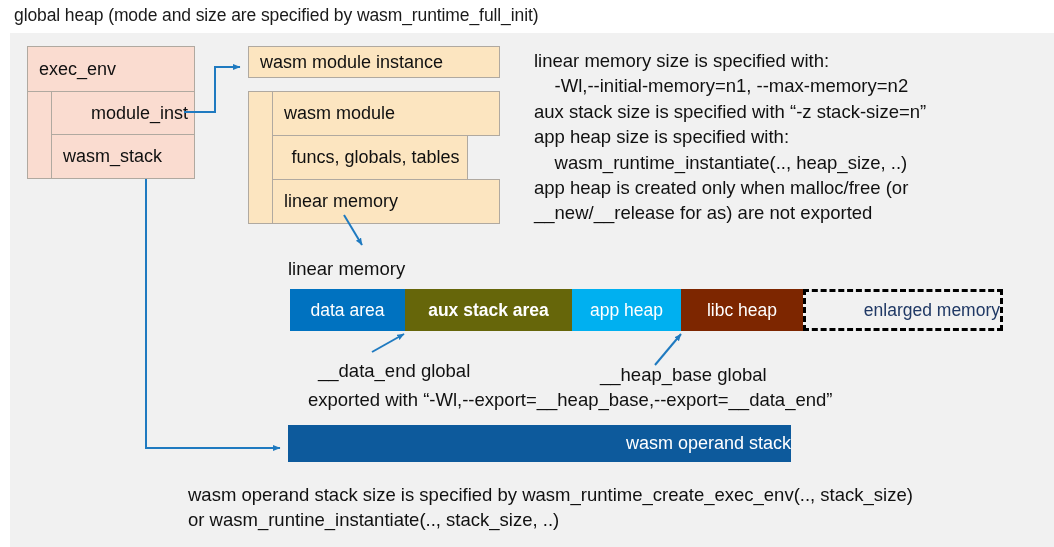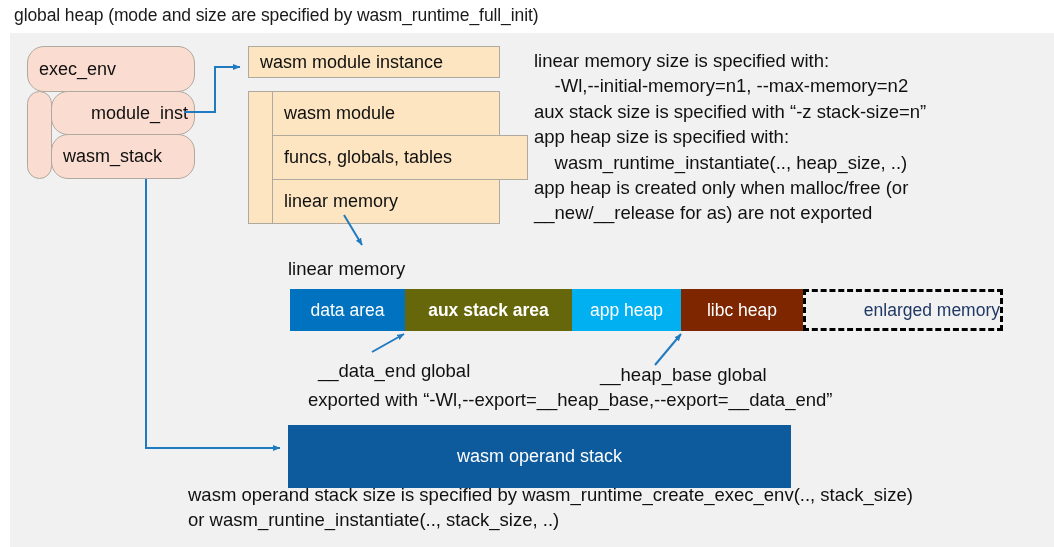--- a/index.html
+++ b/index.html
@@ -30,38 +30,38 @@
   
   .box {
     position: absolute;
     border: 1px solid #b0a9a0;
     display: flex;
     align-items: center;
     font-size: 18px;
     color: #101010;
     white-space: nowrap;
   }
-  .pink  { background: #fadcd0; border-radius: 17px; }
+  .pink  { background: #fadcd0; }
   .cream { background: #fce5c0; }
 
   .cell-label { padding-left: 11px; }
 
   
   #execenv-group { position: absolute; left: 27px; top: 46px; width: 168px; height: 133px; }
   #execenv-hdr   { left: 0;  top: 0;  width: 168px; height: 46px; }
   #execenv-gutter{ left: 0;  top: 45px; width: 25px; height: 88px; }
   #module-inst   { left: 24px; top: 45px; width: 144px; height: 44px; padding-left: 28px; }
   #wasm-stack    { left: 24px; top: 88px; width: 144px; height: 45px; }
 
   
   #wmi-group { position: absolute; left: 248px; top: 46px; width: 252px; height: 178px; }
   #wmi-hdr    { left: 0;  top: 0;   width: 252px; height: 32px; }
   #wmi-gutter { left: 0;  top: 45px; width: 25px; height: 133px; }
   #wmi-mod    { left: 24px; top: 45px; width: 228px; height: 45px; }
-  #wmi-funcs  { left: 24px; top: 89px; width: 256px; height: 45px; }
+  #wmi-funcs  { left: 24px; top: 89px; width: 196px; height: 45px; justify-content: center; }
   #wmi-linmem { left: 24px; top: 133px; width: 228px; height: 45px; }
 
   
   .textblock {
     position: absolute;
     font-size: 18.5px;
     line-height: 25.4px;
     color: #111111;
     white-space: pre;
   }
@@ -91,23 +91,23 @@
   }
 
   
   #ann-data-end  { position: absolute; left: 318px; top: 360px; font-size: 18.5px; color: #111; white-space: nowrap; }
   #ann-heap-base { position: absolute; left: 600px; top: 364px; font-size: 18.5px; color: #111; white-space: nowrap; }
   #ann-exported  { position: absolute; left: 308px; top: 389px; font-size: 18.5px; color: #111; white-space: nowrap; }
 
   
   #operand-stack {
     position: absolute; left: 288px; top: 425px;
-    width: 503px; height: 63px;
+    width: 503px; height: 37px;
     background: #0d5a9c;
-    display: flex; align-items: center; justify-content: center;
+    display: flex; align-items: center; justify-content: flex-end;
     color: #ffffff; font-size: 18px; white-space: nowrap;
   }
   #bottom-note { left: 188px; top: 482px; }
 
   svg.overlay { position: absolute; left: 0; top: 0; width: 1054px; height: 547px; pointer-events: none; }
 </style>
 </head>
 <body>
 
 <div id="root">

